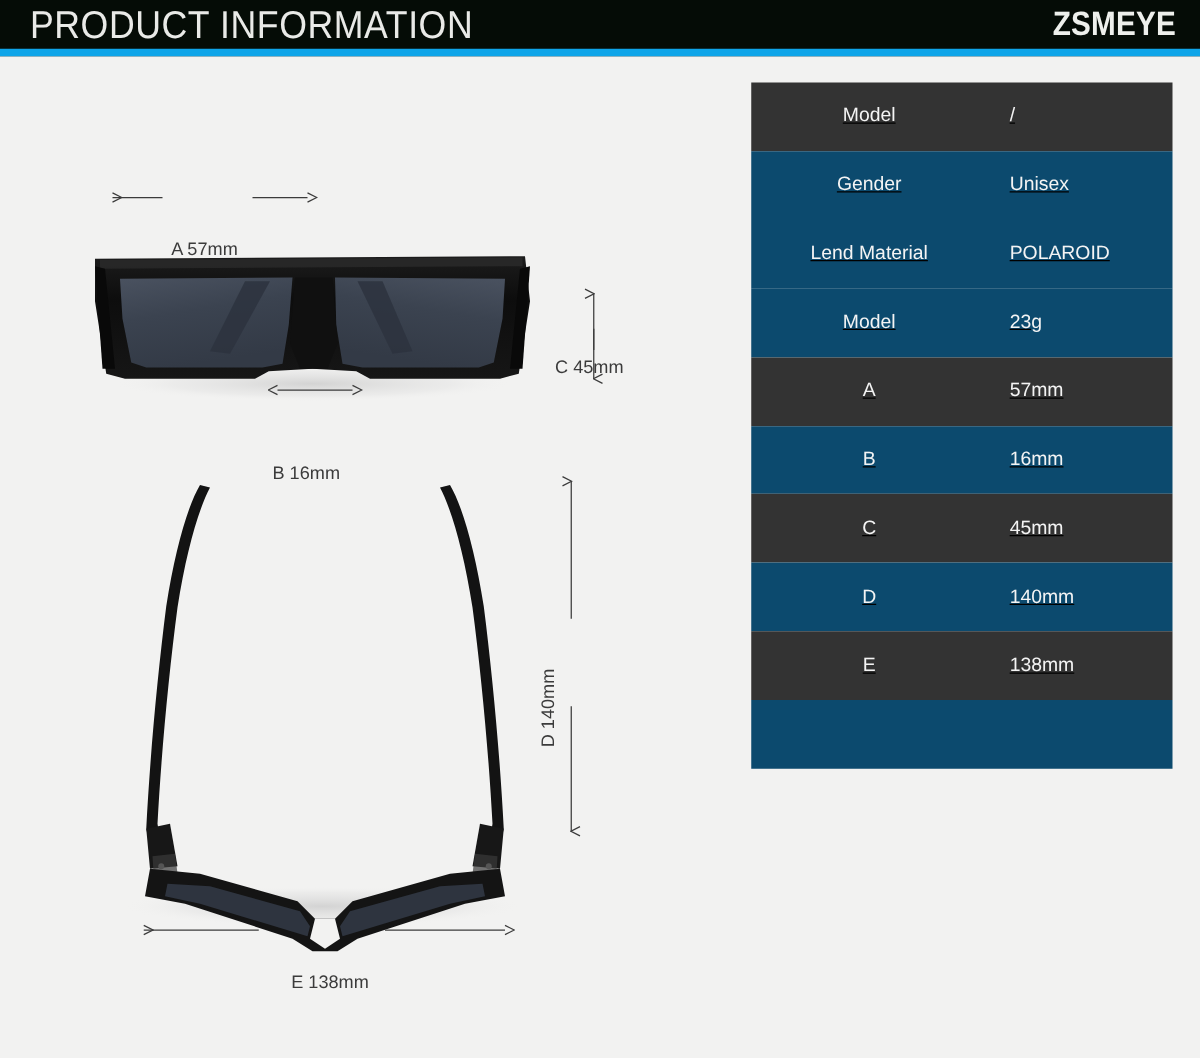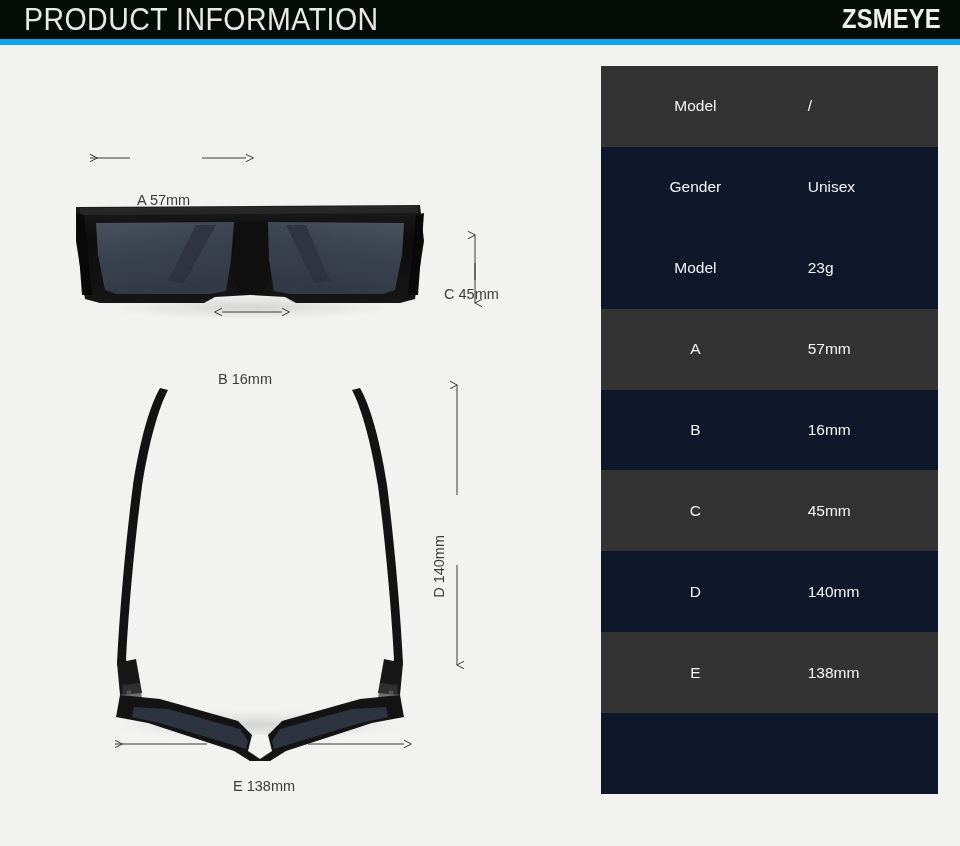--- a/index.html
+++ b/index.html
@@ -49,32 +49,33 @@
     transform: scaleX(0.88);
     transform-origin: right center;
     white-space: nowrap;
   }
 
   
   .spec-table {
     position: absolute;
     left: 601px; top: 66px;
     width: 337px;
-    height: 728px;
+    height: 549px;
     display: flex;
     flex-direction: column;
+    text-decoration: underline;
   }
   .spec-row {
     flex: 1 1 0;
     display: flex;
     align-items: center;
     min-height: 0;
   }
   .spec-row.dark  { background: #333333; }
-  .spec-row.light { background: #0f172a; }
+  .spec-row.light { background: #0c4a6e; }
 
   .spec-label {
     width: 56%;
     text-align: center;
     color: #f4f4f4;
     font-size: 15.5px;
     font-weight: 400;
     white-space: nowrap;
   }
   .spec-value {
@@ -253,20 +254,24 @@
   <div class="spec-table" id="spec-table">
       <div class="spec-row dark">
         <div class="spec-label">Model</div>
         <div class="spec-value">/</div>
       </div>
       <div class="spec-row light">
         <div class="spec-label">Gender</div>
         <div class="spec-value">Unisex</div>
       </div>
       <div class="spec-row light">
+        <div class="spec-label">Lend Material</div>
+        <div class="spec-value">POLAROID</div>
+      </div>
+      <div class="spec-row light">
         <div class="spec-label">Model</div>
         <div class="spec-value">23g</div>
       </div>
       <div class="spec-row dark">
         <div class="spec-label">A</div>
         <div class="spec-value">57mm</div>
       </div>
       <div class="spec-row light">
         <div class="spec-label">B</div>
         <div class="spec-value">16mm</div>

